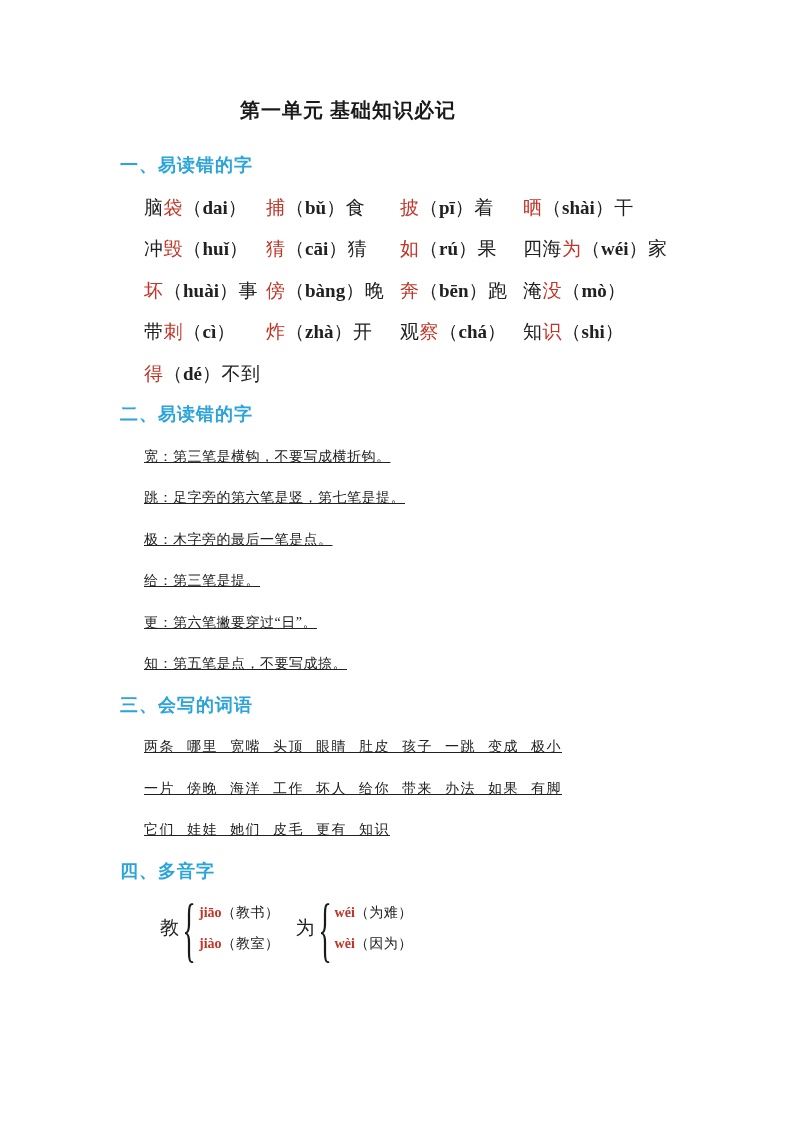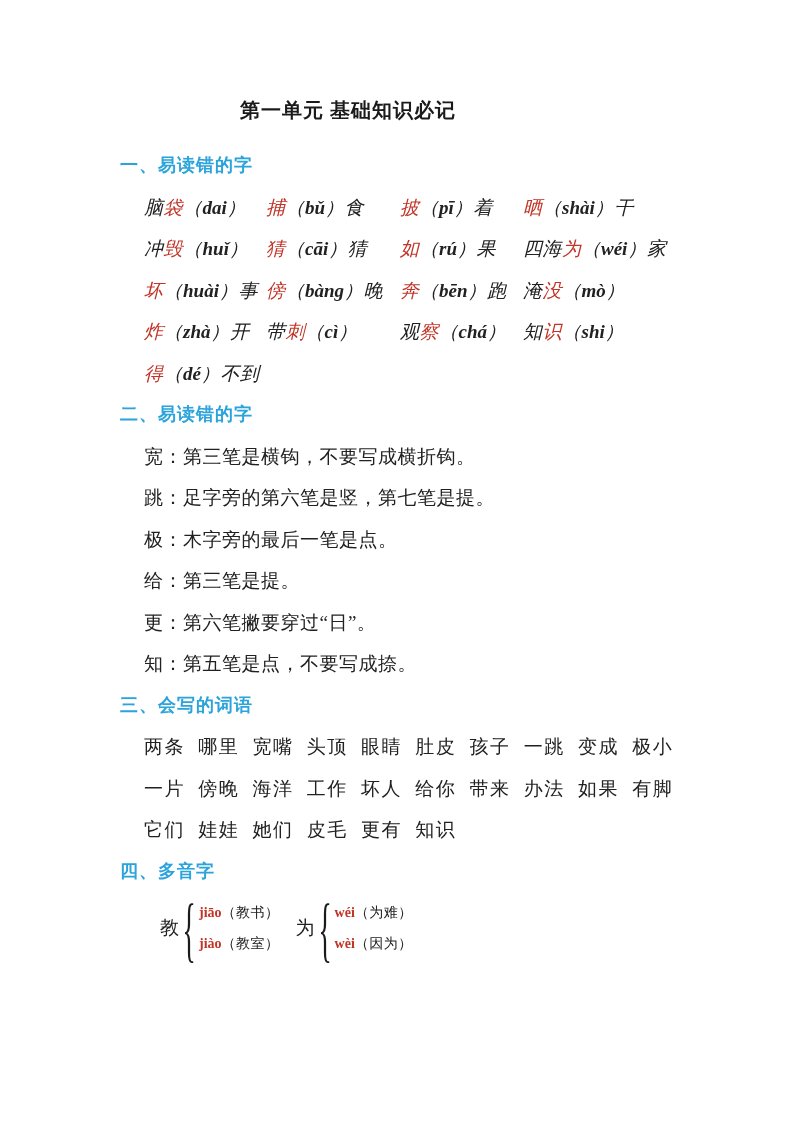--- a/index.html
+++ b/index.html
@@ -38,30 +38,31 @@
     line-height: 41.5px;
     letter-spacing: 1px;
   }
   .misread-row {
     display: grid;
     grid-template-columns: 122px 134px 123px auto;
     padding-left: 24px;
     line-height: 41.5px;
     font-size: 19px;
   }
-  .misread-cell { white-space: nowrap; font-style: italic; }
+  .misread-cell { white-space: nowrap; }
   .seg-z { color: var(--text-color); letter-spacing: 0.5px; }
   .seg-r { color: var(--red-color); letter-spacing: 0.5px; }
   .seg-p { color: var(--text-color); font-weight: 700; letter-spacing: 0; }
   .body-line {
     line-height: 41.5px;
-    font-size: 19px;
+    font-size: 14px;
     padding-left: 24px;
     letter-spacing: 0.5px;
     white-space: nowrap;
+    text-decoration: underline;
   }
   .words-line { word-spacing: 7px; letter-spacing: 1.5px; }
   .poly-row {
     display: flex;
     gap: 16px;
     padding-left: 40px;
     margin-top: 5px;
   }
   .poly-group { display: flex; align-items: center; }
   .poly-char { font-size: 19px; letter-spacing: 0; }
@@ -100,22 +101,22 @@
           <div class="misread-cell"><span class="seg-r">如</span><span class="seg-z">（</span><span class="seg-p">rú</span><span class="seg-z">）果</span></div>
           <div class="misread-cell"><span class="seg-z">四海</span><span class="seg-r">为</span><span class="seg-z">（</span><span class="seg-p">wéi</span><span class="seg-z">）家</span></div>
         </div>
         <div class="misread-row">
           <div class="misread-cell"><span class="seg-r">坏</span><span class="seg-z">（</span><span class="seg-p">huài</span><span class="seg-z">）事</span></div>
           <div class="misread-cell"><span class="seg-r">傍</span><span class="seg-z">（</span><span class="seg-p">bàng</span><span class="seg-z">）晚</span></div>
           <div class="misread-cell"><span class="seg-r">奔</span><span class="seg-z">（</span><span class="seg-p">bēn</span><span class="seg-z">）跑</span></div>
           <div class="misread-cell"><span class="seg-z">淹</span><span class="seg-r">没</span><span class="seg-z">（</span><span class="seg-p">mò</span><span class="seg-z">）</span></div>
         </div>
         <div class="misread-row">
+          <div class="misread-cell"><span class="seg-z">带</span><span class="seg-r">刺</span><span class="seg-z">（</span><span class="seg-p">cì</span><span class="seg-z">）</span></div>
           <div class="misread-cell"><span class="seg-r">炸</span><span class="seg-z">（</span><span class="seg-p">zhà</span><span class="seg-z">）开</span></div>
-          <div class="misread-cell"><span class="seg-z">带</span><span class="seg-r">刺</span><span class="seg-z">（</span><span class="seg-p">cì</span><span class="seg-z">）</span></div>
           <div class="misread-cell"><span class="seg-z">观</span><span class="seg-r">察</span><span class="seg-z">（</span><span class="seg-p">chá</span><span class="seg-z">）</span></div>
           <div class="misread-cell"><span class="seg-z">知</span><span class="seg-r">识</span><span class="seg-z">（</span><span class="seg-p">shi</span><span class="seg-z">）</span></div>
         </div>
         <div class="misread-row">
           <div class="misread-cell"><span class="seg-r">得</span><span class="seg-z">（</span><span class="seg-p">dé</span><span class="seg-z">）不到</span></div>
         </div>
       </div>
   </section>
 
   <section>

